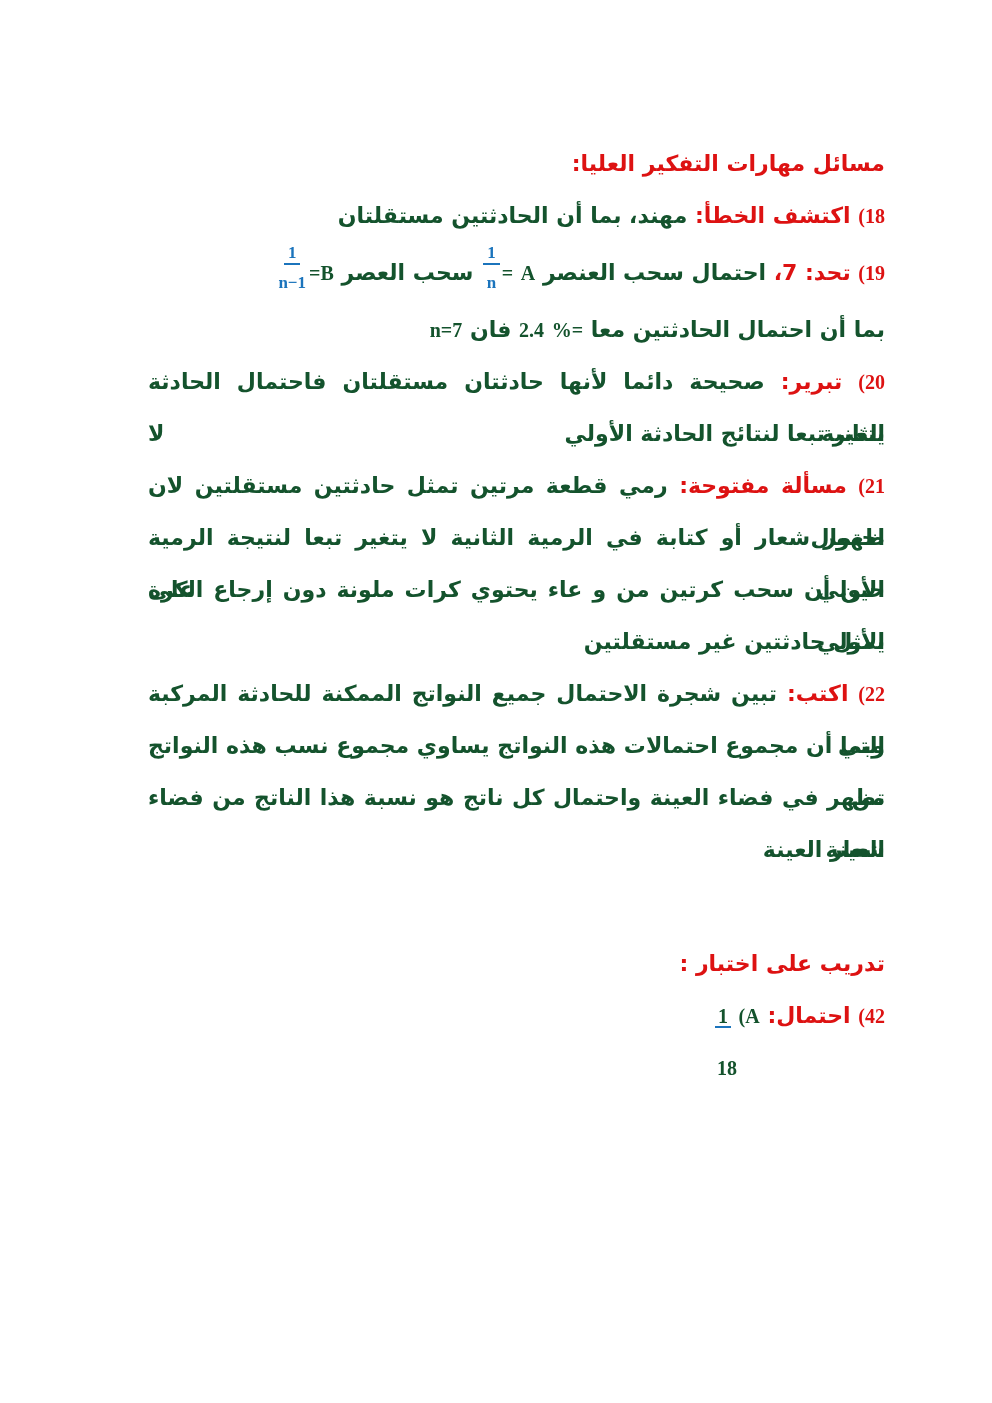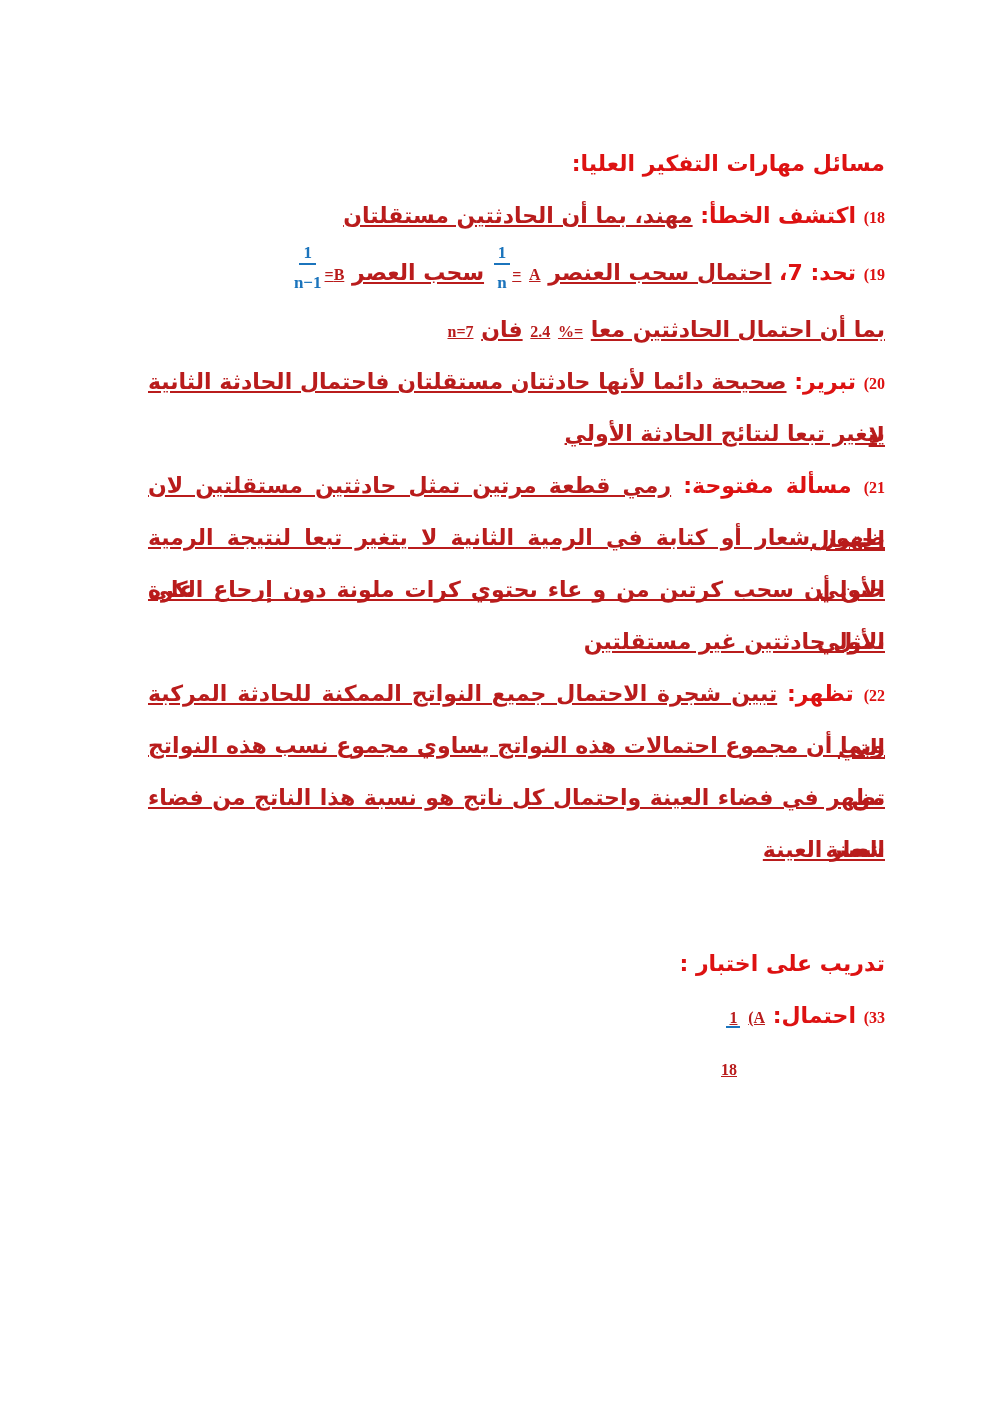--- a/index.html
+++ b/index.html
@@ -7,23 +7,23 @@
        font-family:"DejaVu Sans",sans-serif;}
   .page{position:relative;width:992px;height:1072px;background:#ffffff;direction:rtl;}
   .content{padding-top:138px;padding-right:107px;padding-left:148px;width:737px;}
   .line{height:52px;line-height:52px;text-align:right;direction:rtl;
         font-size:22px;font-weight:bold;white-space:nowrap;}
   .line.just{text-align:justify;text-align-last:justify;white-space:normal;}
   .line.tall{height:62px;line-height:62px;}
   .spacer{height:62px;}
   .seg{unicode-bidi:isolate;}
   .seg.red{color:#dd1212;}
-  .seg.blue{color:#b91c1c;text-decoration:underline;}
+  .seg.blue{color:#14532d;}
   .seg.ltr{direction:ltr;unicode-bidi:isolate;
-           font-family:"Liberation Serif",serif;font-size:16px;}
+           font-family:"Liberation Serif",serif;font-size:20px;}
   .seg.und{border-bottom:2px solid #1b74bc;padding:0 3px;line-height:1;display:inline-block;}
   .frac{display:inline-flex;flex-direction:column;align-items:center;
         vertical-align:middle;direction:ltr;unicode-bidi:isolate;
         font-family:"Liberation Serif",serif;font-weight:bold;font-size:17px;
         line-height:1.15;color:#1b74bc;margin:0 2px;position:relative;top:-2px;}
   .frac .num{border-bottom:2px solid #1b74bc;padding:0 4px;}
   .frac .den{padding:8px 1px;}
   .denline{font-family:"Liberation Serif",serif;font-size:24px;font-weight:bold;
            color:#1b74bc;}
 </style>
@@ -41,22 +41,22 @@
           <span class="num">1</span>
           <span class="den">n−1</span>
         </span> </div>
       <div class="line"><span class="seg blue">بما أن احتمال الحادثتين معا</span> <span class="seg blue ltr">=</span><span class="seg blue ltr">%</span> <span class="seg blue ltr">2.4</span> <span class="seg blue">فان</span> <span class="seg blue ltr">n=7</span> </div>
       <div class="line just"><span class="seg red ltr">(20</span> <span class="seg red">تبرير:</span> <span class="seg blue">صحيحة دائما لأنها حادثتان مستقلتان فاحتمال الحادثة الثانية لا</span> </div>
       <div class="line"><span class="seg blue">يتغير تبعا لنتائج الحادثة الأولي</span> </div>
       <div class="line just"><span class="seg red ltr">(21</span> <span class="seg red">مسألة مفتوحة:</span> <span class="seg blue">رمي قطعة مرتين تمثل حادثتين مستقلتين لان احتمال</span> </div>
       <div class="line just"><span class="seg blue">ظهور شعار أو كتابة في الرمية الثانية لا يتغير تبعا لنتيجة الرمية الأولي على</span> </div>
       <div class="line just"><span class="seg blue">حين أن سحب كرتين من و عاء يحتوي كرات ملونة دون إرجاع الكرة الأولي</span> </div>
       <div class="line"><span class="seg blue">يمثل حادثتين غير مستقلتين</span> </div>
-      <div class="line just"><span class="seg red ltr">(22</span> <span class="seg red">تظهر:</span> <span class="seg blue">تبين شجرة الاحتمال جميع النواتج الممكنة للحادثة المركبة التي</span> </div>
+      <div class="line just"><span class="seg red ltr">(22</span> <span class="seg red">اكتب:</span> <span class="seg blue">تبين شجرة الاحتمال جميع النواتج الممكنة للحادثة المركبة التي</span> </div>
       <div class="line just"><span class="seg blue">وبما أن مجموع احتمالات هذه النواتج يساوي مجموع نسب هذه النواتج من</span> </div>
       <div class="line just"><span class="seg blue">تظهر في فضاء العينة واحتمال كل ناتج هو نسبة هذا الناتج من فضاء العينة</span> </div>
       <div class="line"><span class="seg blue">شعار العينة</span> </div>
       <div class="line spacer"></div>
       <div class="line"><span class="seg red">تدريب على اختبار :</span> </div>
-      <div class="line"><span class="seg red ltr">(33</span> <span class="seg red">احتمال:</span> <span class="seg blue ltr">(A</span> <span class="seg blue ltr und">1</span> </div>
+      <div class="line"><span class="seg red ltr">(42</span> <span class="seg red">احتمال:</span> <span class="seg blue ltr">(A</span> <span class="seg blue ltr und">1</span> </div>
       <div class="line" style="padding-right: 148px;"><span class="seg blue ltr denline">18</span> </div>
     </div>
 </div>
 
 </body></html>

